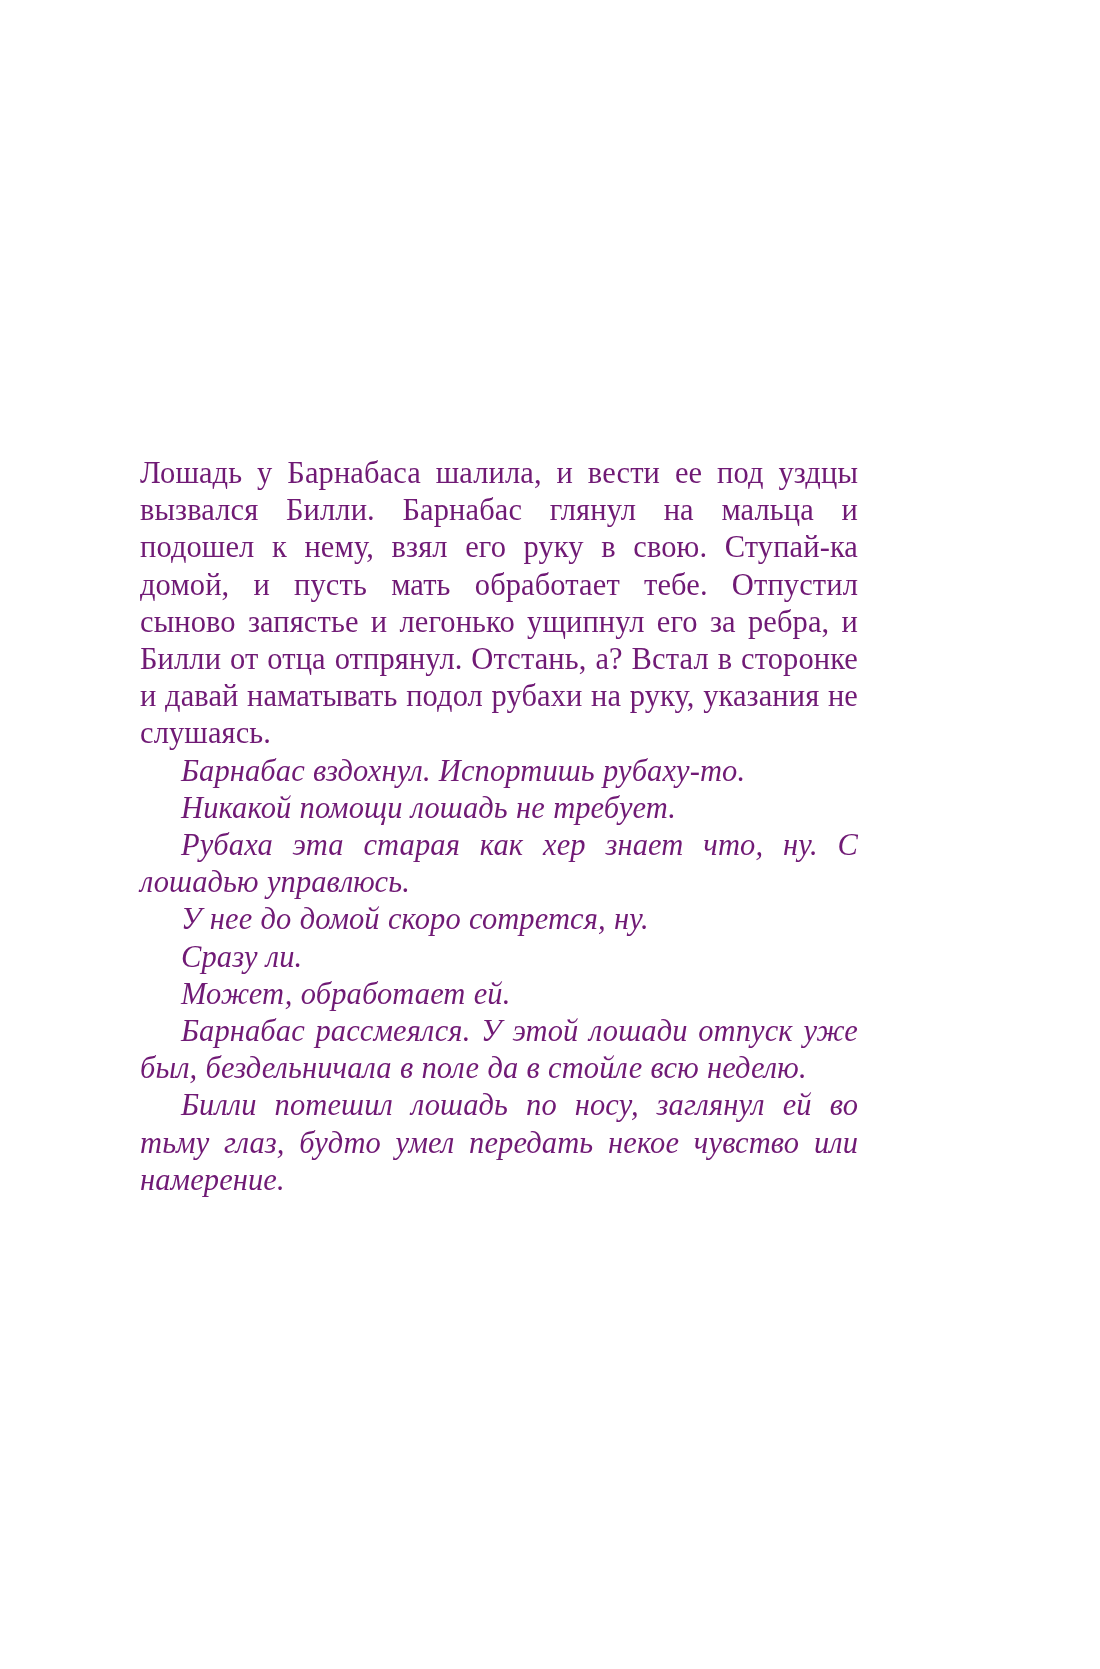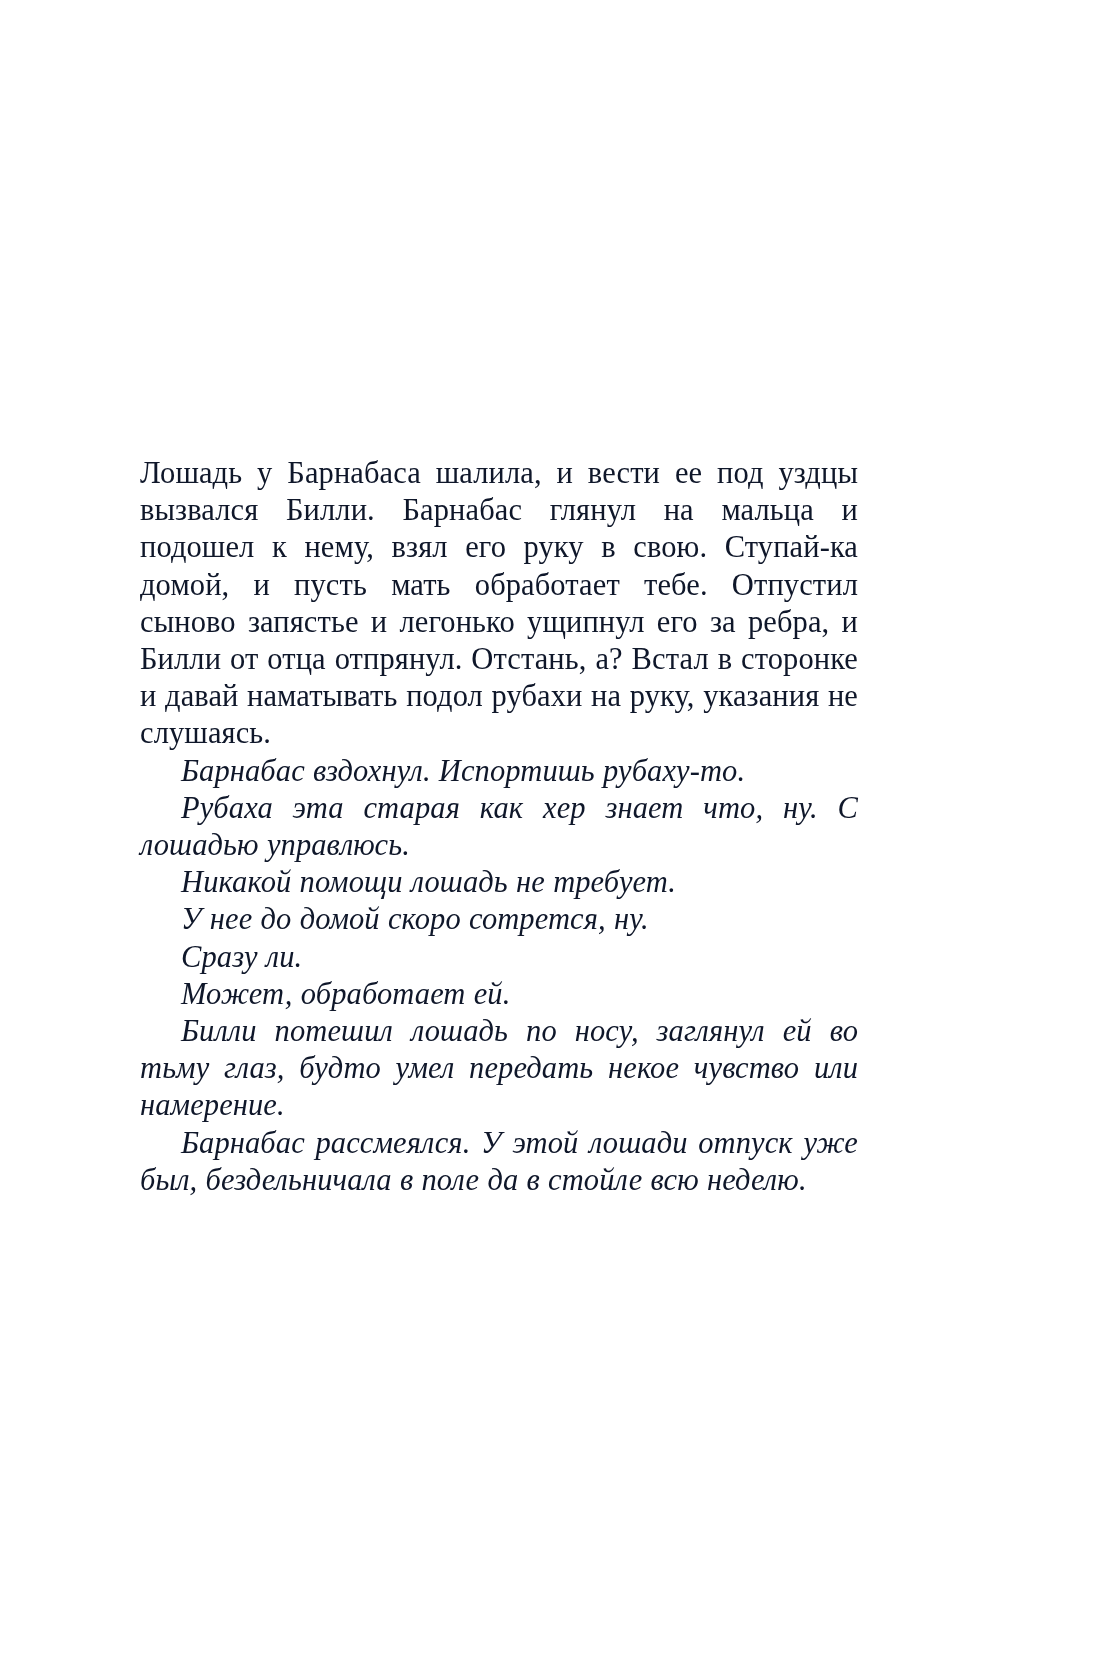--- a/index.html
+++ b/index.html
@@ -20,21 +20,21 @@
     box-sizing: border-box;
   }
   .text-block {
     position: absolute;
     left: 140px;
     top: 455px;
     width: 718px;
   }
   .para {
     margin: 0;
-    color: #0f172a;
+    color: #701a75;
     font-size: 30.5px;
     line-height: 37.2px;
     text-align: justify;
     text-justify: inter-word;
     letter-spacing: 0.1px;
     word-spacing: 0.5px;
     -webkit-font-smoothing: antialiased;
   }
   
   .para.no-indent {
@@ -50,22 +50,22 @@
   }
 </style>
 </head>
 <body>
 
 <div class="page">
   <div class="text-block">
 
     <p class="para no-indent">Лошадь у Барнабаса шалила, и вести ее под уздцы вызвался Билли. Барнабас глянул на мальца и подошел к нему, взял его руку в свою. Ступай-ка домой, и пусть мать обработает тебе. Отпустил сыново запястье и легонько ущипнул его за ребра, и Билли от отца отпрянул. Отстань, а? Встал в сторонке и давай наматывать подол рубахи на руку, указания не слушаясь.</p>
     <p class="para indent">Барнабас вздохнул. Испортишь рубаху-то.</p>
+    <p class="para indent">Никакой помощи лошадь не требует.</p>
     <p class="para indent">Рубаха эта старая как хер знает что, ну. С лошадью управлюсь.</p>
-    <p class="para indent">Никакой помощи лошадь не требует.</p>
     <p class="para indent">У нее до домой скоро сотрется, ну.</p>
     <p class="para indent">Сразу ли.</p>
     <p class="para indent">Может, обработает ей.</p>
+    <p class="para indent">Барнабас рассмеялся. У этой лошади отпуск уже был, бездельничала в поле да в стойле всю неделю.</p>
     <p class="para indent">Билли потешил лошадь по носу, заглянул ей во тьму глаз, будто умел передать некое чувство или намерение.</p>
-    <p class="para indent">Барнабас рассмеялся. У этой лошади отпуск уже был, бездельничала в поле да в стойле всю неделю.</p>
 
   </div>
 </div>
 
 </body></html>

